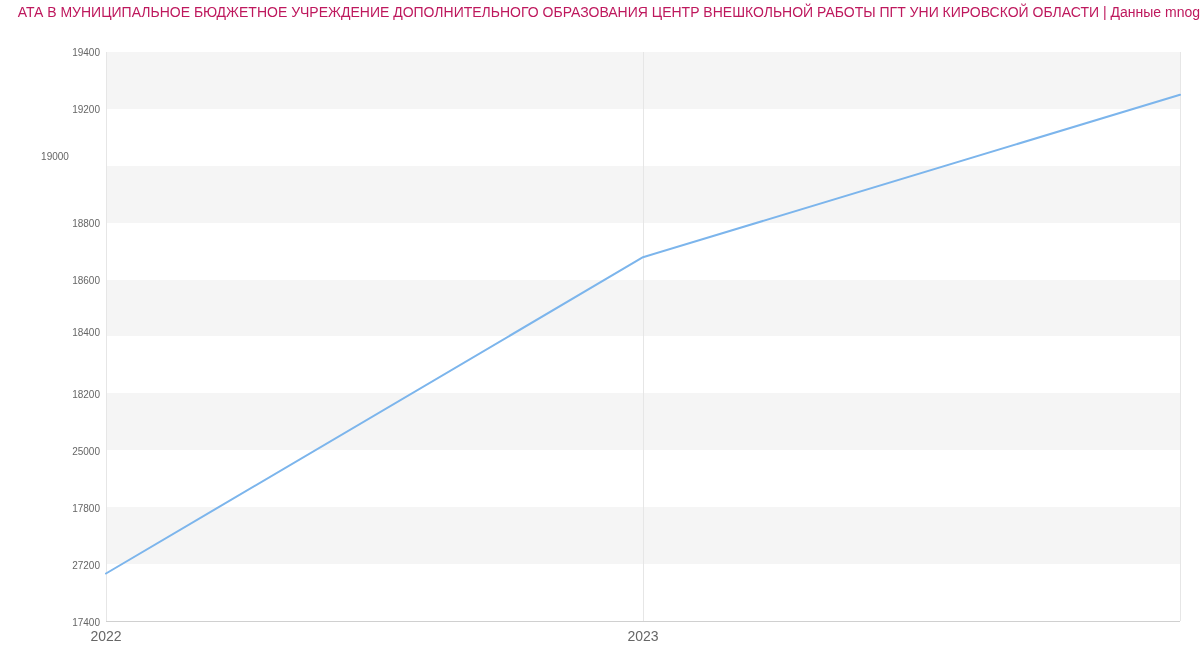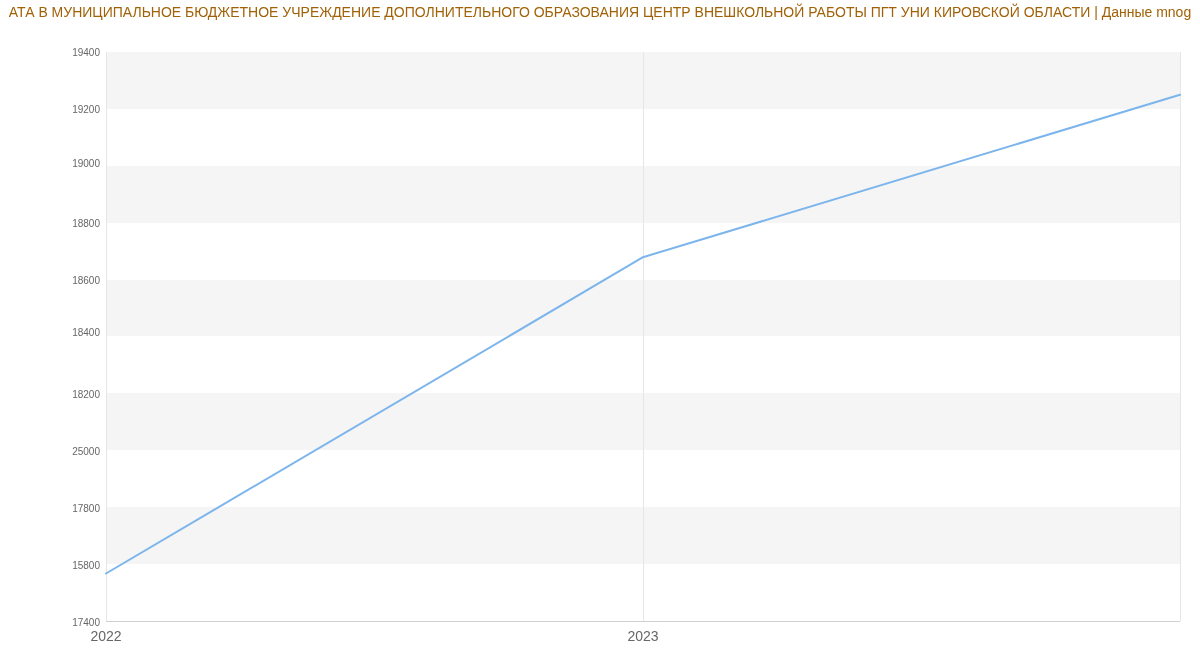--- a/index.html
+++ b/index.html
@@ -5,24 +5,24 @@
     * { margin: 0; padding: 0; box-sizing: border-box; }
     body {
       font-family: Verdana, Geneva, sans-serif;
       width: 1200px;
       height: 650px;
       background: #ffffff;
       overflow: hidden;
     }
     .title {
       font-size: 14px;
-      color: #a16207;
+      color: #be185d;
       padding: 4px 0 8px 0;
       white-space: nowrap;
-      text-align: center;
+      text-align: right;
     }
     .chart-container {
       position: relative;
       width: 1200px;
       height: 620px;
     }
     .plot-area {
       position: absolute;
       left: 106px;
       top: 24px;
@@ -92,27 +92,27 @@
     <div class="grid-line-v" style="left:0%;"></div>
     <div class="grid-line-v" style="left:50%;"></div>
     <div class="grid-line-v" style="left:100%;"></div>
 
     <svg class="line-layer" viewBox="0 0 1074 570" preserveAspectRatio="none">
       <path id="data-path" class="data-line" d="M0.0 521.5 L537.0 205.2 L1074.0 42.8 " stroke="#7cb5ec"></path>
     </svg>
   </div>
 
   <div class="y-tick-label" style="top:594px;">17400</div>
-  <div class="y-tick-label" style="top:537px;">15800</div>
+  <div class="y-tick-label" style="top:537px;">27200</div>
   <div class="y-tick-label" style="top:480px;">17800</div>
   <div class="y-tick-label" style="top:423px;">25000</div>
   <div class="y-tick-label" style="top:366px;">18200</div>
   <div class="y-tick-label" style="top:304px;">18400</div>
   <div class="y-tick-label" style="top:252px;">18600</div>
   <div class="y-tick-label" style="top:195px;">18800</div>
-  <div class="y-tick-label" style="top:135px;">19000</div>
+  <div class="y-tick-label" style="top:128px;text-align:center;">19000</div>
   <div class="y-tick-label" style="top:81px;">19200</div>
   <div class="y-tick-label" style="top:24px;">19400</div>
 
   <div class="x-tick-label" style="left:106px;">2022</div>
   <div class="x-tick-label" style="left:643px;">2023</div>
   <div class="x-tick-label" style="left:1180px;margin-left:40px;">2024</div>
 </div>
 
 </body></html>

